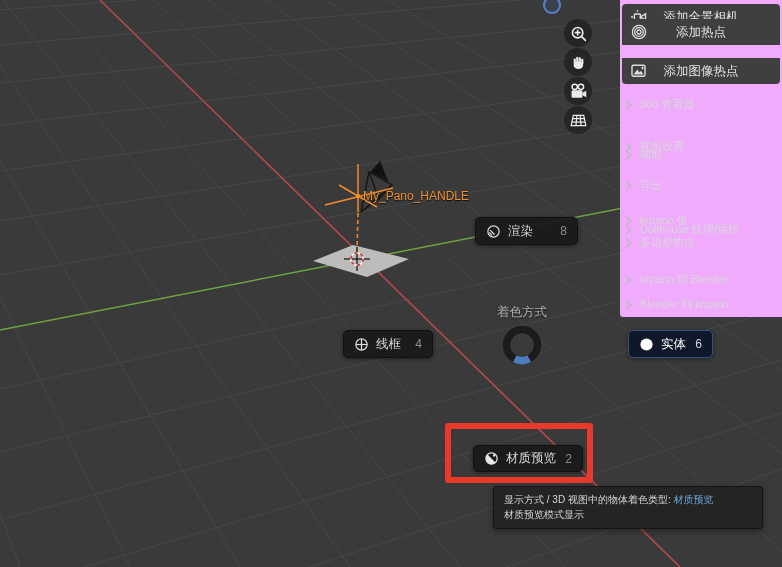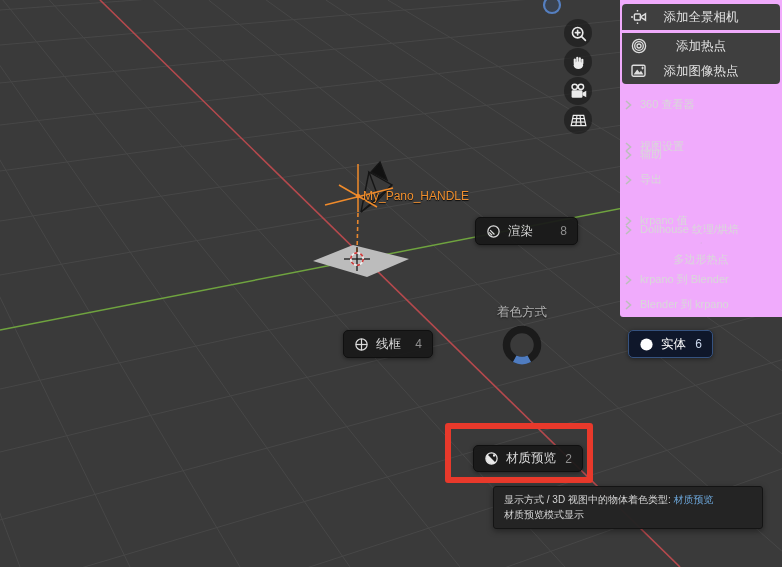--- a/index.html
+++ b/index.html
@@ -186,21 +186,21 @@
           <line x1="1" y1="9" x2="3" y2="9"></line>
           <line x1="7.5" y1="2" x2="7.5" y2="3.6"></line>
           <line x1="7.5" y1="14.4" x2="7.5" y2="16"></line>
           <rect x="4.4" y="6" width="6" height="6" rx="0.8"></rect>
           <polygon points="10.4,9 15.5,5.8 15.5,12.2"></polygon>
         </svg>
       </span>
       <span>添加全景相机</span>
     </div>
 
-    <div class="action-btn" style="top:33px;">
+    <div class="action-btn" style="top:19px;">
       <span class="abtn-icon">
         <svg width="18" height="18" viewBox="0 0 18 18" fill="none" stroke="#dedede" stroke-width="1.3">
           <circle cx="9" cy="9" r="2"></circle>
             <circle cx="9" cy="9" r="4.3"></circle>
             <circle cx="9" cy="9" r="6.6"></circle>
         </svg>
       </span>
       <span>添加热点</span>
     </div>
 
@@ -227,39 +227,39 @@
         <polyline points="2,1 6.5,5 2,9" fill="none" stroke="#bdbdbd" stroke-width="1.6"></polyline>
       </svg>
     <span>视图设置</span>
   </div>
   <div class="section-row" style="top:142px;">
     <svg class="chev" width="8" height="10" viewBox="0 0 8 10">
         <polyline points="2,1 6.5,5 2,9" fill="none" stroke="#bdbdbd" stroke-width="1.6"></polyline>
       </svg>
     <span>辅助</span>
   </div>
-  <div class="section-row" style="top:167px;">
+  <div class="section-row" style="top:173px;">
     <svg class="chev" width="8" height="10" viewBox="0 0 8 10">
         <polyline points="2,1 6.5,5 2,9" fill="none" stroke="#bdbdbd" stroke-width="1.6"></polyline>
       </svg>
     <span>导出</span>
   </div>
   <div class="section-row" style="top:208px;">
     <svg class="chev" width="8" height="10" viewBox="0 0 8 10">
         <polyline points="2,1 6.5,5 2,9" fill="none" stroke="#bdbdbd" stroke-width="1.6"></polyline>
       </svg>
     <span>krpano 值</span>
   </div>
   <div class="section-row" style="top:217px;">
     <svg class="chev" width="8" height="10" viewBox="0 0 8 10">
         <polyline points="2,1 6.5,5 2,9" fill="none" stroke="#bdbdbd" stroke-width="1.6"></polyline>
       </svg>
     <span>Dollhouse 纹理/烘焙</span>
   </div>
-  <div class="section-row" style="top:242px;flex-direction:column;">
+  <div class="section-row" style="top:230px;">
     <svg class="chev" width="8" height="10" viewBox="0 0 8 10">
         <polyline points="2,1 6.5,5 2,9" fill="none" stroke="#bdbdbd" stroke-width="1.6"></polyline>
       </svg>
     <span>多边形热点</span>
   </div>
   <div class="section-row" style="top:267px;">
     <svg class="chev" width="8" height="10" viewBox="0 0 8 10">
         <polyline points="2,1 6.5,5 2,9" fill="none" stroke="#bdbdbd" stroke-width="1.6"></polyline>
       </svg>
     <span>krpano 到 Blender</span>

